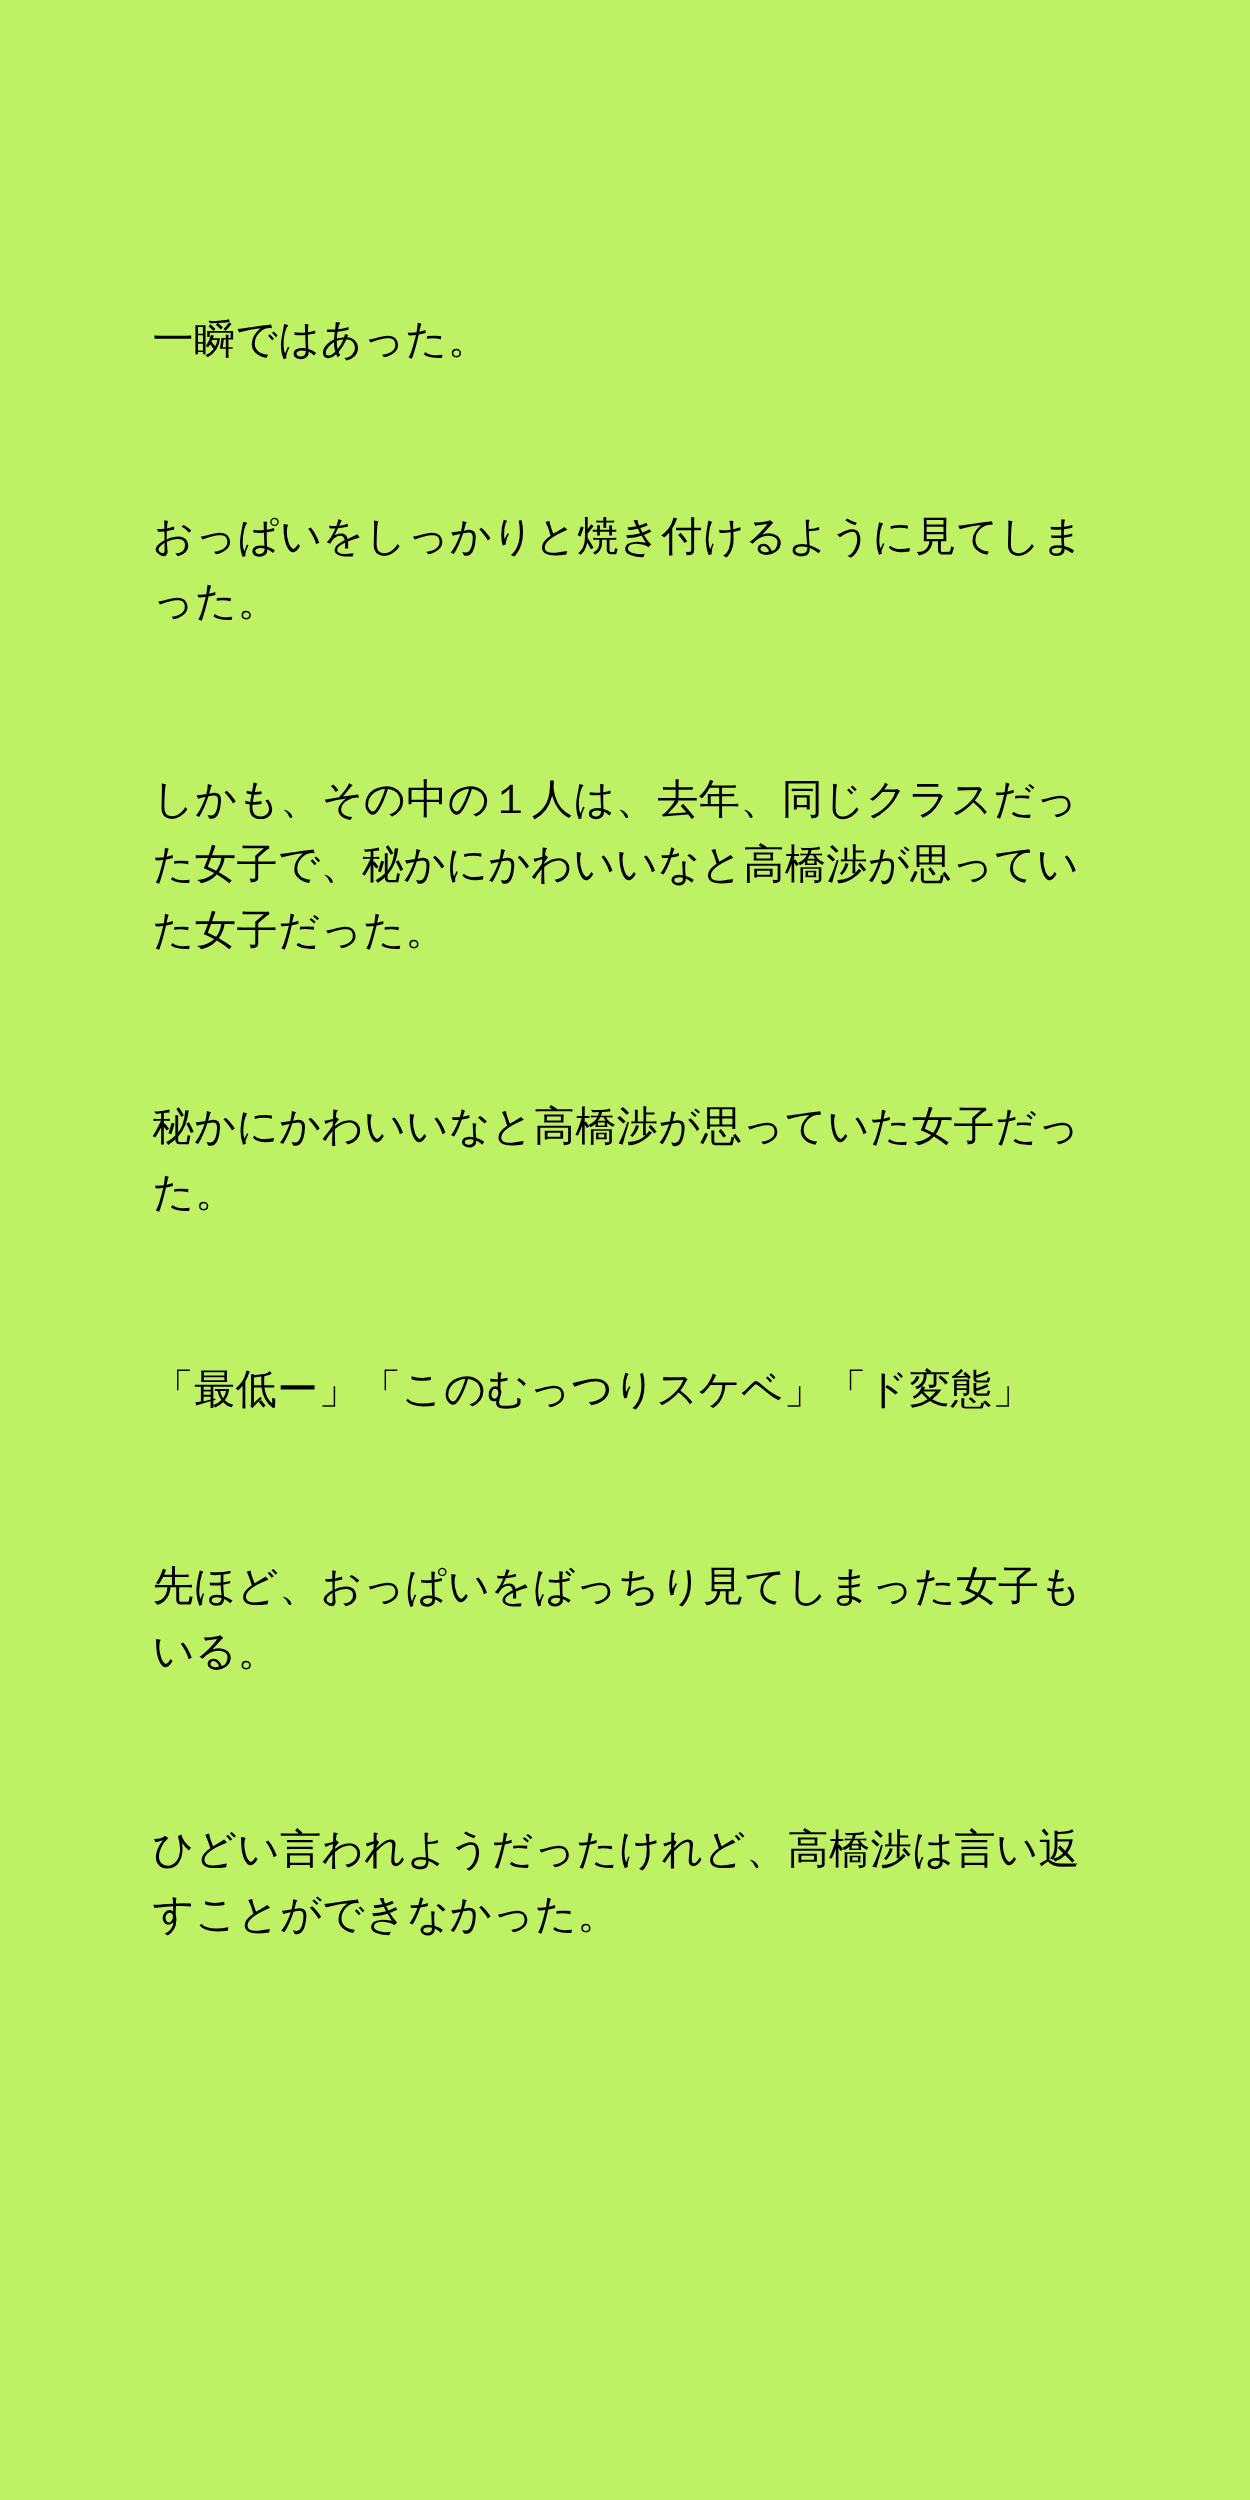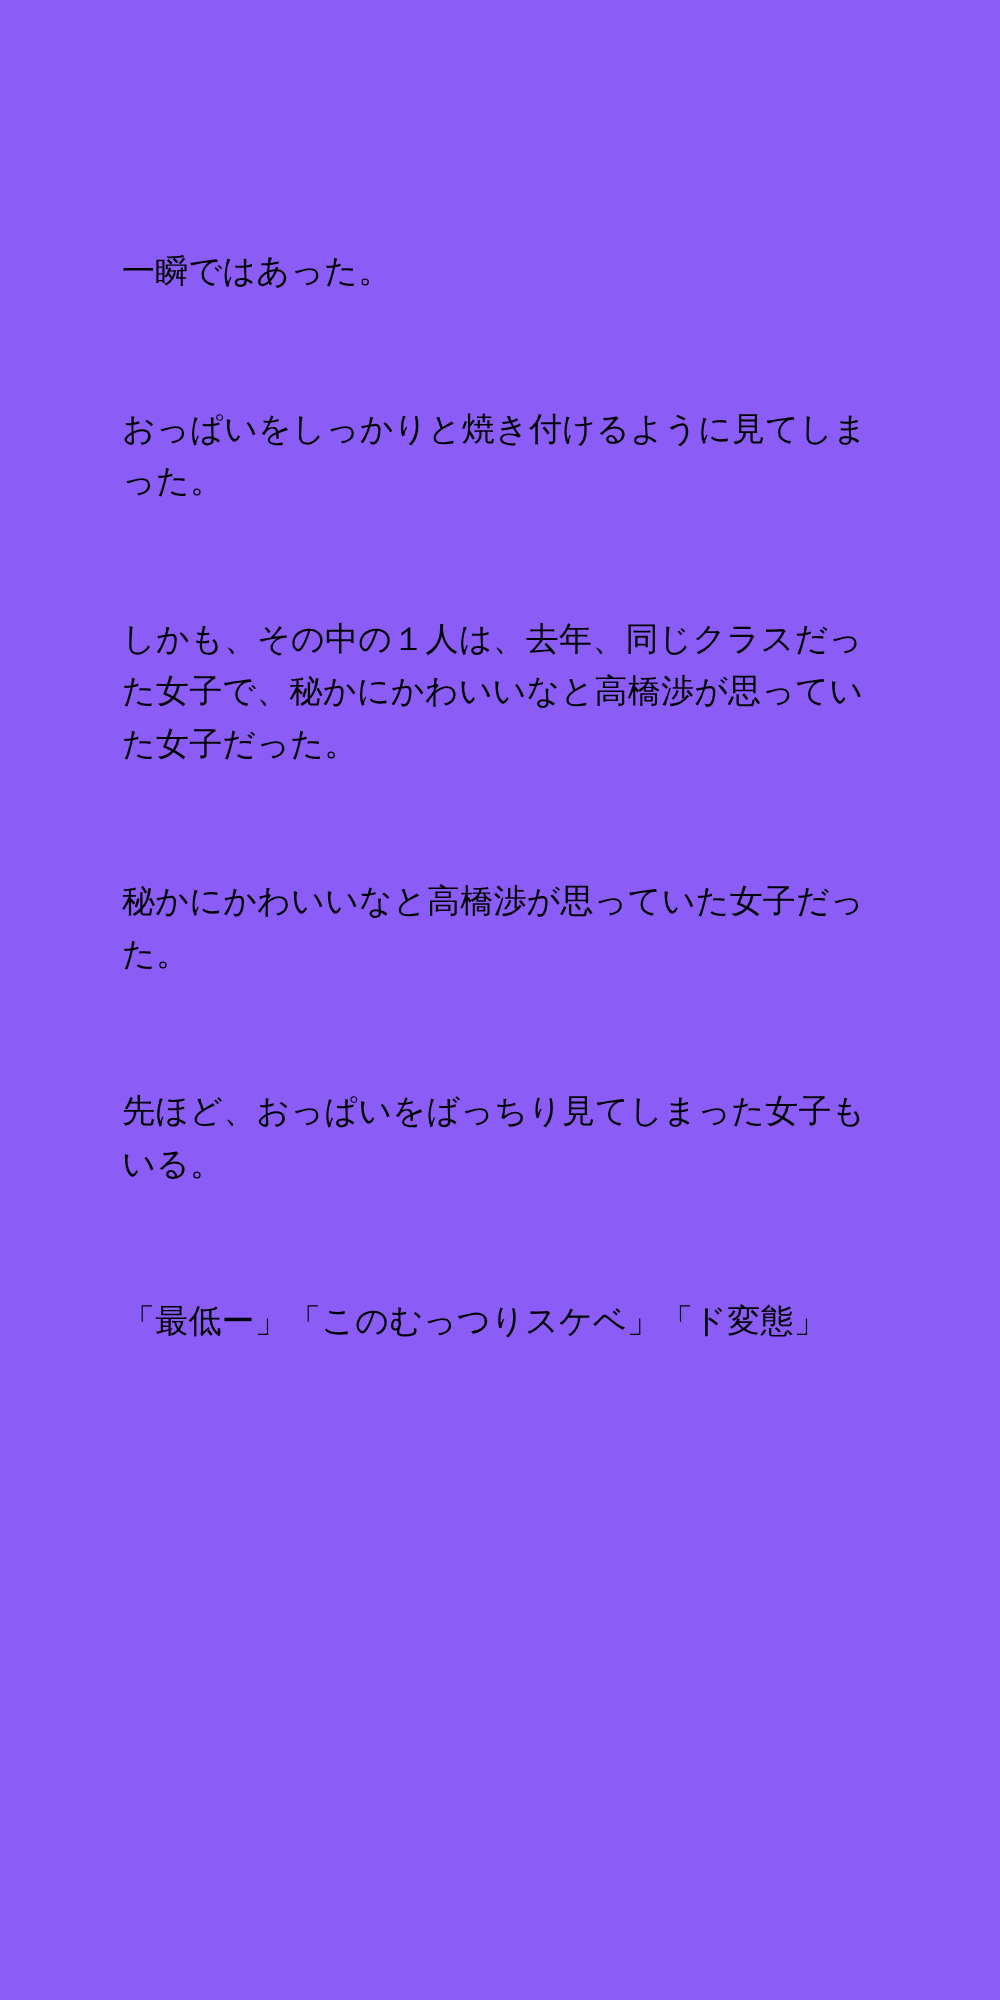--- a/index.html
+++ b/index.html
@@ -10,21 +10,21 @@
   body {
     width: 1000px;
     height: 2000px;
     overflow: hidden;
     font-family: "DejaVu Sans", "Liberation Sans", sans-serif;
   }
   .page {
     position: relative;
     width: 1000px;
     height: 2000px;
-    background: #8b5cf6;
+    background: #bef264;
     box-sizing: border-box;
   }
   .text-body {
     position: absolute;
     left: 122px;
     top: 140px;
     width: 760px;
     color: #000000;
     font-size: 33px;
     line-height: 52.5px;
@@ -41,22 +41,23 @@
 </style>
 </head>
 <body>
 
 <div class="page">
   <div class="text-body">
     <p>一瞬ではあった。</p>
     <p>おっぱいをしっかりと焼き付けるように見てしまった。</p>
     <p>しかも、その中の１人は、去年、同じクラスだった女子で、秘かにかわいいなと高橋渉が思っていた女子だった。</p>
     <p>秘かにかわいいなと高橋渉が思っていた女子だった。</p>
+    <p>「最低ー」「このむっつりスケベ」「ド変態」</p>
     <p>先ほど、おっぱいをばっちり見てしまった女子もいる。</p>
-    <p>「最低ー」「このむっつりスケベ」「ド変態」</p>
+    <p>ひどい言われようだったけれど、高橋渉は言い返すことができなかった。</p>
     
     
     
     
     
     
     
     
   </div>
 </div>

